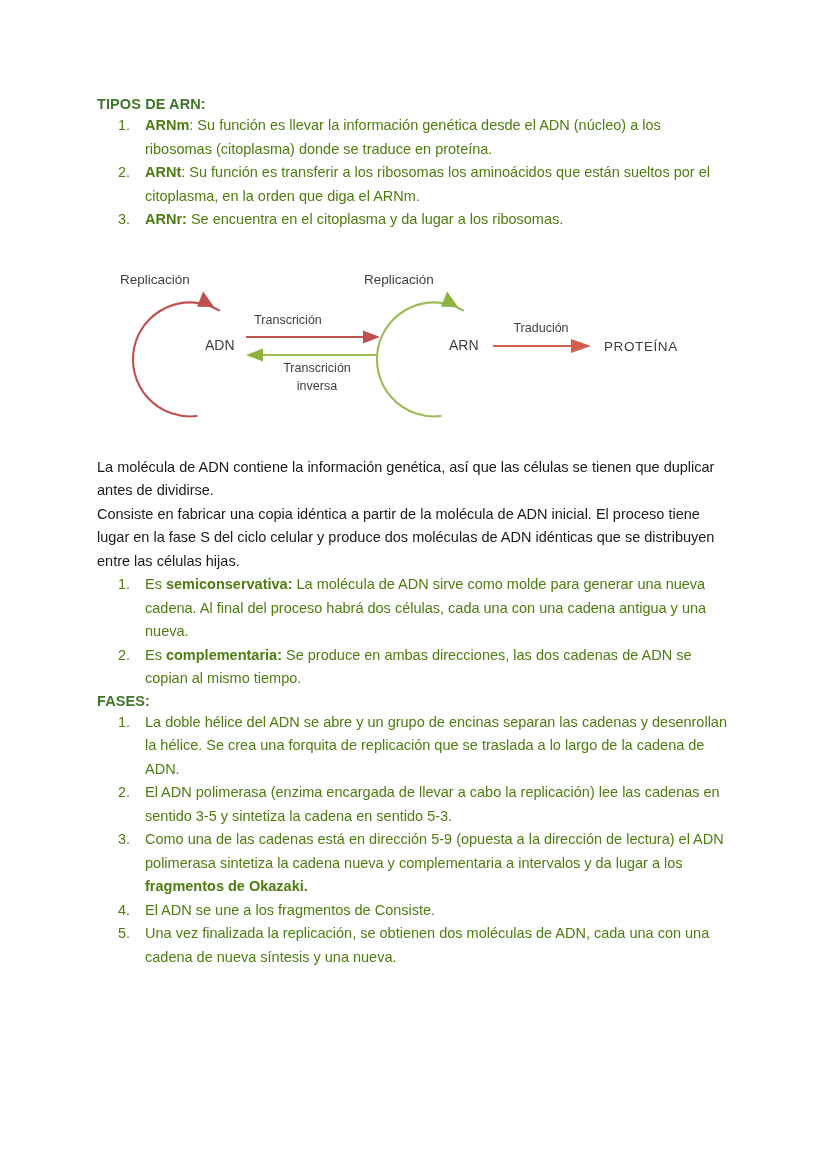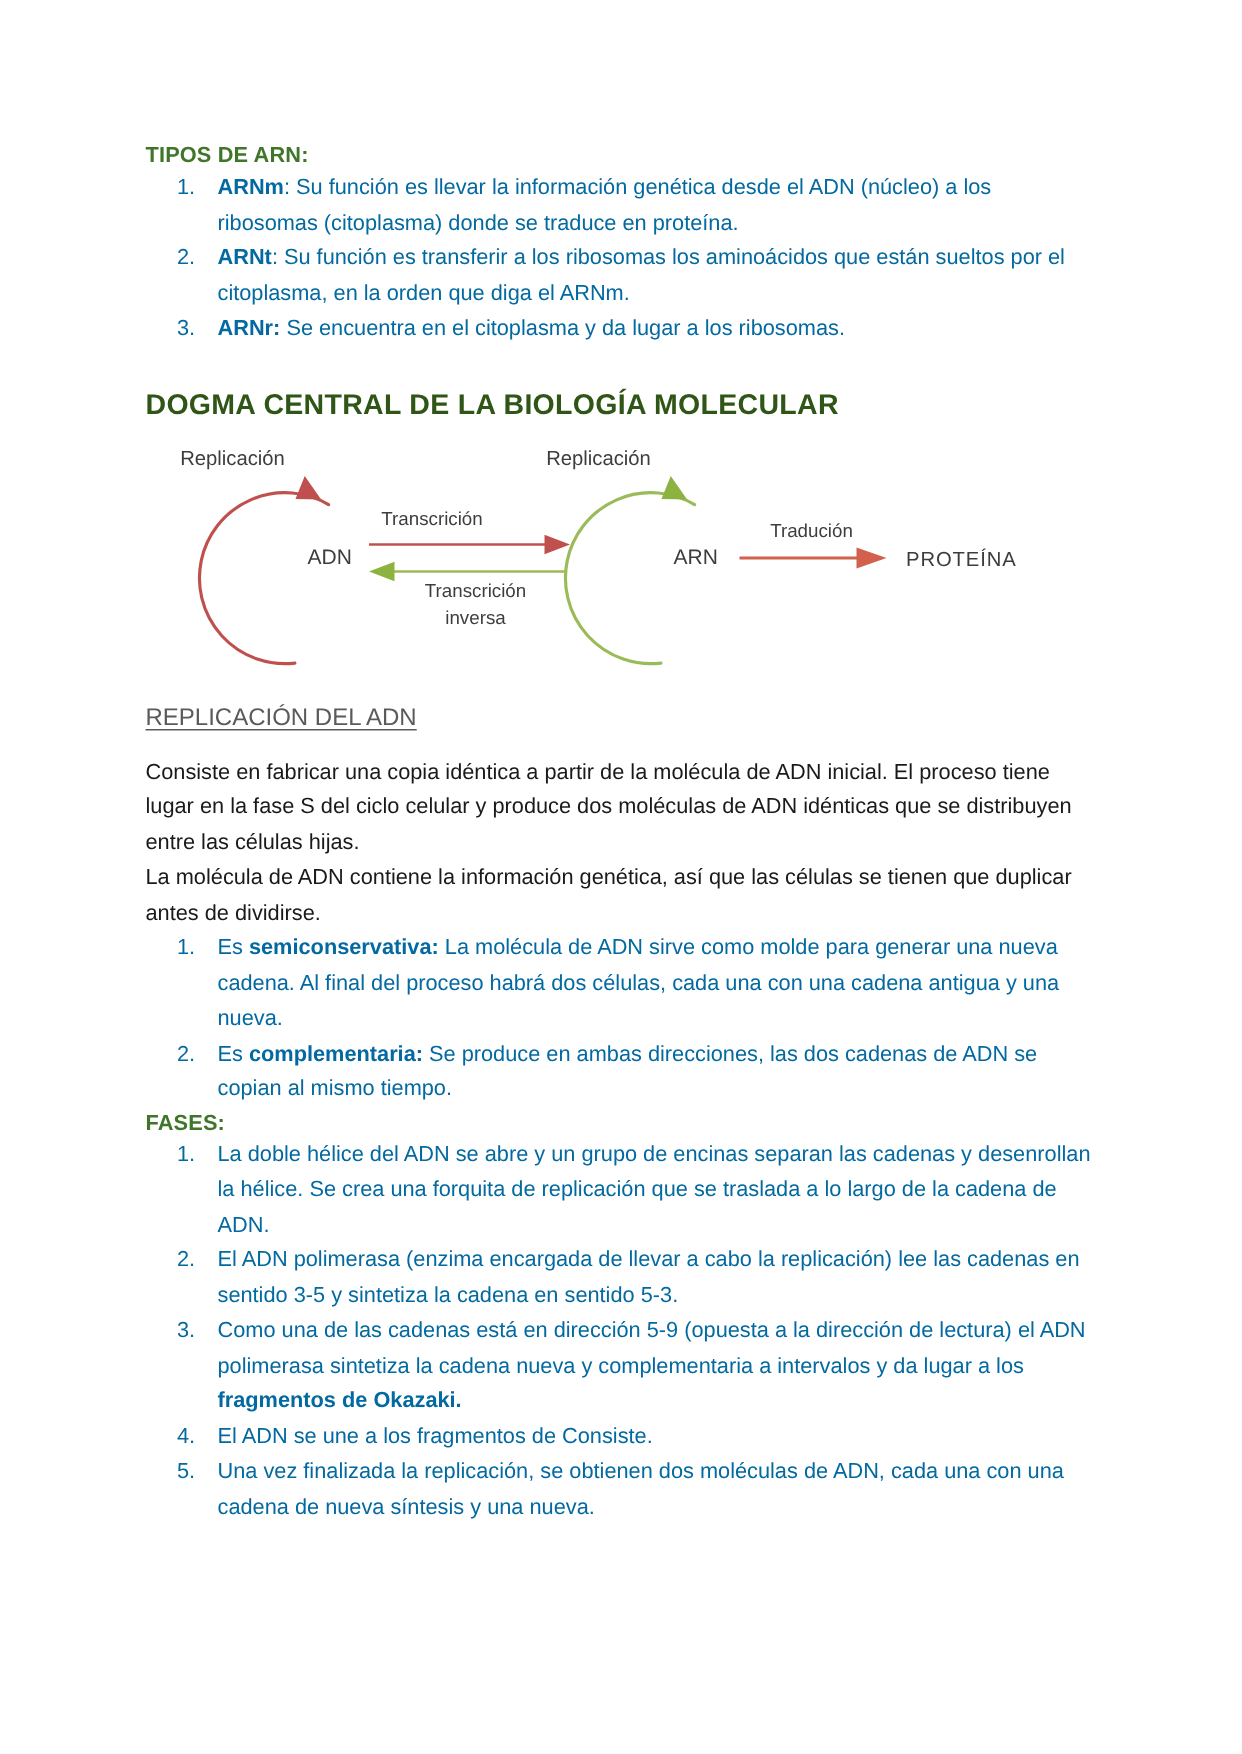--- a/index.html
+++ b/index.html
@@ -69,21 +69,21 @@
     padding: 0;
     list-style: none;
     counter-reset: li;
   }
   ol.num > li {
     counter-increment: li;
     position: relative;
     padding-left: 48px;
     font-size: 14.5px;
     line-height: 23.5px;
-    color: #0369a1;
+    color: #4d7c0f;
   }
   ol.num > li::before {
     content: counter(li) ".";
     position: absolute;
     left: 21px;
     top: 0;
     width: 20px;
     text-align: left;
   }
   b, .b { font-weight: bold; }
@@ -122,21 +122,20 @@
       <li>
         <b>ARNt</b><span>: Su función es transferir a los ribosomas los aminoácidos que están sueltos por el citoplasma, en la orden que diga el ARNm.</span>
       </li>
       <li>
         <b>ARNr:</b><span> Se encuentra en el citoplasma y da lugar a los ribosomas.</span>
       </li>
     </ol>
 
     <div class="sp-26"></div>
 
-    <h2 class="h-title">DOGMA CENTRAL DE LA BIOLOGÍA MOLECULAR</h2>
 
     <div class="sp-8"></div>
 
     <div class="diagram-wrap">
       <svg width="634" height="158" viewBox="0 0 634 158" xmlns="http://www.w3.org/2000/svg">
 
         <g>
           <path d="M 112 32 A 57 57 0 1 0 112 140" fill="none" stroke="#c0504d" stroke-width="2.1" stroke-linecap="round" transform="rotate(12 58 86)"></path>
 
           <path d="M 105 26 L 118 40 L 101 42 Z" fill="#c0504d" transform="rotate(8 110 34)"></path>
@@ -168,26 +167,25 @@
         <g>
           <line x1="396" y1="80" x2="480" y2="80" stroke="#d2604d" stroke-width="1.9"></line>
           <path d="M 474 73 L 494 80 L 474 87 Z" fill="#d2604d"></path>
         </g>
         <text class="dg-label" x="507" y="85" font-size="13.5" text-anchor="start" letter-spacing="0.6">PROTEÍNA</text>
       </svg>
     </div>
 
     <div class="sp-18"></div>
 
-    <h3 class="h-underline">REPLICACIÓN DEL ADN</h3>
 
     <div class="sp-14"></div>
 
+    <p class="body">La molécula de ADN contiene la información genética, así que las células se tienen que duplicar antes de dividirse.</p>
     <p class="body">Consiste en fabricar una copia idéntica a partir de la molécula de ADN inicial. El proceso tiene lugar en la fase S del ciclo celular y produce dos moléculas de ADN idénticas que se distribuyen entre las células hijas.</p>
-    <p class="body">La molécula de ADN contiene la información genética, así que las células se tienen que duplicar antes de dividirse.</p>
 
 
     <ol class="num">
       <li>
         <span>Es </span><b>semiconservativa:</b><span> La molécula de ADN sirve como molde para  generar una nueva cadena. Al final del proceso habrá dos células, cada una con una cadena antigua y una nueva.</span>
       </li>
       <li>
         <span>Es </span><b>complementaria:</b><span> Se produce en ambas direcciones, las dos cadenas de ADN se copian al mismo tiempo.</span>
       </li>
     </ol>

